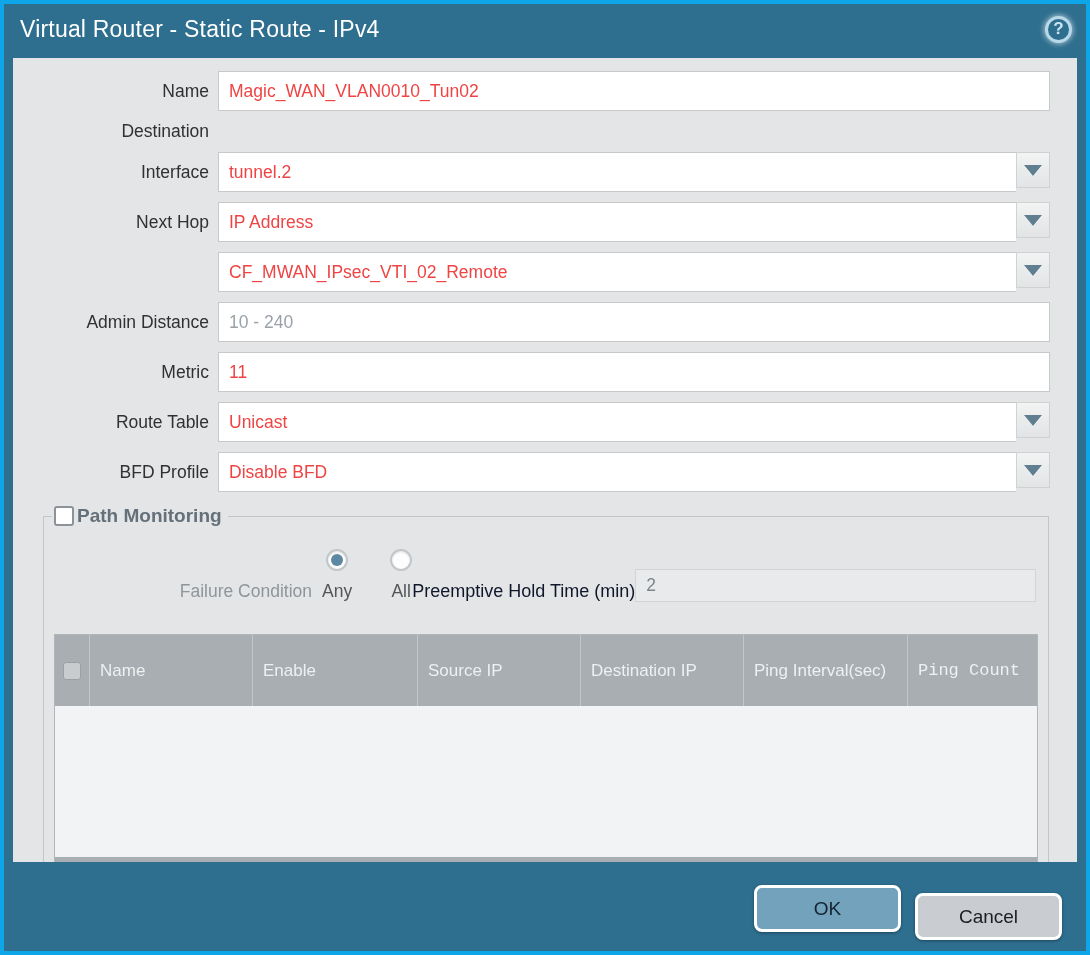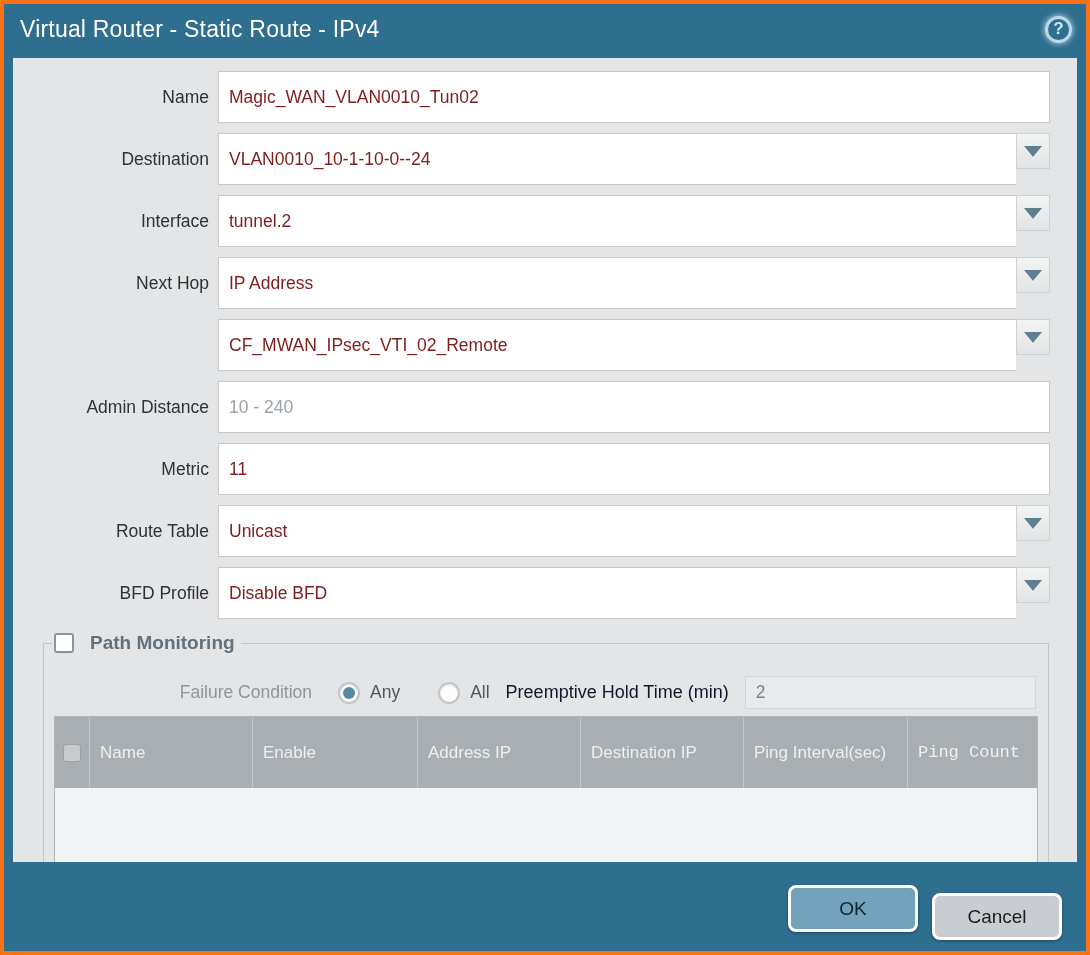--- a/index.html
+++ b/index.html
@@ -1,21 +1,21 @@
 <!DOCTYPE html>
 <html><head>
 <meta charset="utf-8">
 <style>
   * { margin:0; padding:0; box-sizing:border-box; }
   html,body { background:#111; }
   body { font-family:"Liberation Sans","DejaVu Sans",sans-serif; }
 
   .dialog {
     position:relative; width:1090px; height:955px;
-    background:#2e6e8e; border:4px solid #f97316;
+    background:#2e6e8e; border:4px solid #0ea5e9;
   }
 
   
   .titlebar {
     height:50px; display:flex; align-items:center;
     padding:0 14px 0 16px; color:#fff;
   }
   .titlebar .title { font-size:23px; font-weight:500; letter-spacing:.2px; flex:1; }
   .help-btn {
     width:27px; height:27px; border-radius:50%;
@@ -32,22 +32,22 @@
   }
 
   .frow { display:flex; align-items:center; margin-bottom:10px; }
   .frow .lbl {
     width:205px; text-align:right; padding-right:9px;
     font-size:17.5px; color:#2f3133;
   }
   .frow .fieldwrap { flex:1; margin-right:27px; display:flex; }
 
   .inp {
-    flex:1; height:52px; border:1px solid #c7c9ca; background:#fff;
-    font-family:inherit; font-size:17.5px; color:#7f1d1d; padding:0 10px;
+    flex:1; height:40px; border:1px solid #c7c9ca; background:#fff;
+    font-family:inherit; font-size:17.5px; color:#ef4444; padding:0 10px;
     outline:none; min-width:0;
   }
   .inp::placeholder { color:#9aa1a7; opacity:1; }
   .inp.dim { background:#e9eaeb; border-color:#d2d4d5; color:#7d858b; }
 
   .combo { flex:1; display:flex; }
   .combo .inp { border-right:none; }
   .dd-btn {
     width:34px; height:36px; border:1px solid #cfd1d2;
     background:linear-gradient(#f2f3f3,#e2e4e5);
@@ -58,33 +58,33 @@
     border-right:9px solid transparent; border-top:11px solid #5f7e8f;
     filter:drop-shadow(0 1px 0 rgba(255,255,255,.6));
   }
 
   
   fieldset.pm {
     margin:13px 28px 0 30px; border:1px solid #c3c5c7;
     padding:8px 8px 16px 8px; background:transparent;
   }
   legend.pm-legend {
-    display:flex; align-items:center; gap:16px; padding:0 6px 0 2px;
+    display:flex; align-items:center; gap:3px; padding:0 6px 0 2px;
     font-size:19px; font-weight:bold; color:#64707a;
   }
   .cb {
     width:20px; height:20px; background:#fff; border:2px solid #8d9298;
     border-radius:3px; display:inline-block; cursor:pointer;
   }
 
-  .pm-controls { display:flex; align-items:center; margin:14px 0 7px 0;gap:16px; }
+  .pm-controls { display:flex; align-items:flex-end; margin:14px 0 32px 0; }
   .pm-controls .fc-label { width:270px; text-align:right; padding-right:10px;
     font-size:17.5px; color:#8e959b; }
   .radio-group { display:flex; align-items:center; gap:38px; }
-  .radio-opt { display:flex; align-items:center; gap:10px; cursor:pointer; }
+  .radio-opt { display:flex; align-items:center; gap:10px; cursor:pointer;flex-direction:column; }
   .radio {
     width:22px; height:22px; border-radius:50%; background:#fdfdfd;
     border:2px solid #c2c6c9; display:flex; align-items:center; justify-content:center;
     box-shadow:inset 0 1px 2px rgba(0,0,0,.12);
   }
   .radio.sel::after { content:""; width:12px; height:12px; border-radius:50%;
     background:#5c88a1; display:block; }
   .radio-opt .rlbl { font-size:17.5px; color:#53575a; }
   .pm-controls .pht-label { margin-left:auto; font-size:18px; color:#0f172a;
     }
@@ -118,21 +118,21 @@
   .tool .tlabel { font-size:18px; color:#4c1d95; }
   .tool.disabled .tlabel { color:#c3c7ca; }
 
   
   .footerbar {
     position:absolute; left:0; right:0; bottom:0; height:85px;
     display:flex; align-items:center; justify-content:flex-end;
     gap:14px; padding-right:24px;
   }
   .btn {
-    width:130px; height:47px; border-radius:8px; border:3px solid #fff;
+    width:147px; height:47px; border-radius:8px; border:3px solid #fff;
     font-family:inherit; font-size:19px; color:#14242e; cursor:pointer;
     box-shadow:0 1px 3px rgba(0,0,0,.35);
   }
   .btn.ok { background:#72a2bc; }
   .btn.cancel { background:#c9cdd1; color:#1b1d1f;margin-top:16px; }
 </style>
 </head>
 <body>
 
 <div class="dialog">
@@ -146,28 +146,20 @@
 
     <div class="frow">
       <span class="lbl">Name</span>
       <div class="fieldwrap">
         <input class="inp" value="Magic_WAN_VLAN0010_Tun02" style="">
       </div>
     </div>
 
     <div class="frow">
       <span class="lbl">Destination</span>
-      <div class="fieldwrap">
-        <div class="combo">
-          <input class="inp" value="VLAN0010_10-1-10-0--24" style="">
-          <div class="dd-btn">
-            <span class="tri"></span>
-          </div>
-        </div>
-      </div>
     </div>
 
     <div class="frow">
       <span class="lbl">Interface</span>
       <div class="fieldwrap">
         <div class="combo">
           <input class="inp" value="tunnel.2" style="">
           <div class="dd-btn">
             <span class="tri"></span>
           </div>
@@ -259,21 +251,21 @@
         <input class="inp dim pht-input" value="2" style="">
       </div>
 
       <div class="tbl">
         <div class="tbl-head">
           <div class="th th-cb">
             <span class="cb dim2"></span>
           </div>
           <div class="th w-name">Name</div>
           <div class="th w-enable">Enable</div>
-          <div class="th w-src">Address IP</div>
+          <div class="th w-src">Source IP</div>
           <div class="th w-dst">Destination IP</div>
           <div class="th w-ping">Ping Interval(sec)</div>
           <div class="th w-count">Ping Count</div>
         </div>
         <div class="tbl-body"></div>
         <div class="tbl-toolbar">
           <span class="tool">
             <span class="badge plus">+</span>
             <span class="tlabel">Add</span>
           </span>

